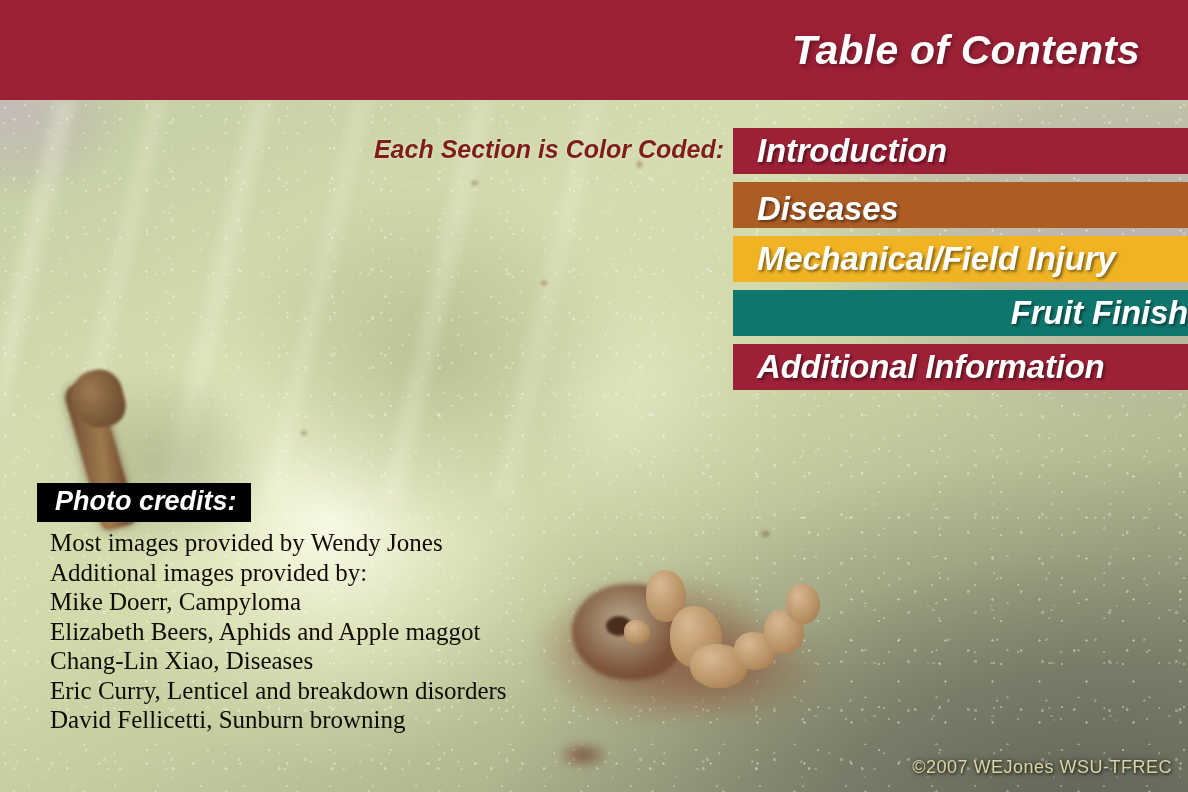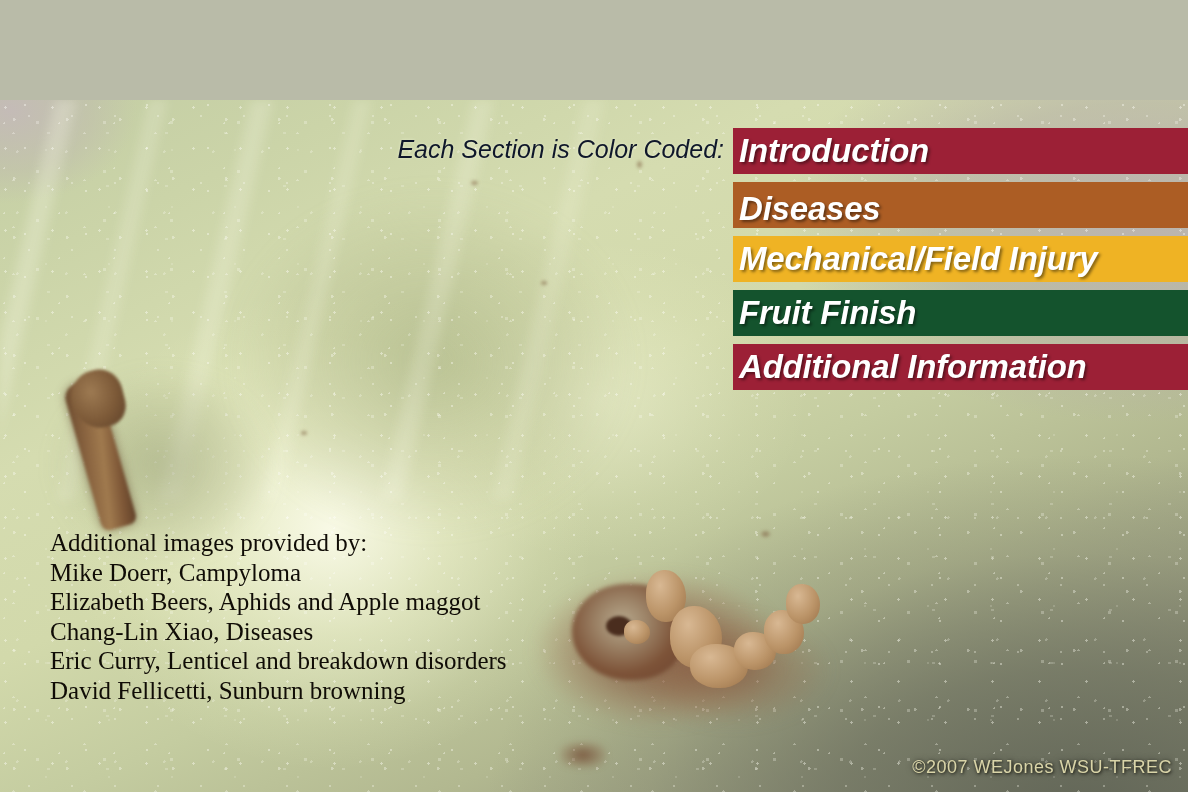--- a/index.html
+++ b/index.html
@@ -175,44 +175,44 @@
     letter-spacing: .2px;
     padding-right: 48px;
     text-shadow: 2px 2px 4px rgba(0,0,0,0.35);
   }
 
   
   .color-coded-label {
     position: absolute;
     right: 464px;
     top: 135px;
-    color: #0f172a;
+    color: #7f1d1d;
     font-size: 25px;
-    font-weight: normal;
+    font-weight: bold;
     font-style: italic;
     white-space: nowrap;
     text-shadow: 0 0 3px rgba(240,245,215,0.75);
   }
 
   
   .bars { position: absolute; left: 733px; top: 128px; width: 455px; }
   .bar {
     position: relative;
     height: 46px;
     margin-bottom: 8px;
     display: flex;
     align-items: center;
   }
   .bar-label {
     color: #ffffff;
     font-size: 33px;
     font-weight: bold;
     font-style: italic;
     white-space: nowrap;
-    padding-left: 6px;
+    padding-left: 24px;
     letter-spacing: -0.2px;
     text-shadow: 2px 2px 3px rgba(0,0,0,0.45);
   }
 
   
   .credits-tag {
     position: absolute; left: 37px; top: 483px;
     background: #000000;
     padding: 3px 14px 5px 18px;
   }
@@ -272,42 +272,49 @@
       <div class="blem-dot"></div>
     </div>
 
     <div class="spot" style="left:470px;top:80px;width:9px;height:6px;"></div>
     <div class="spot" style="left:540px;top:180px;width:8px;height:6px;"></div>
     <div class="spot" style="left:636px;top:60px;width:7px;height:9px;"></div>
     <div class="spot" style="left:760px;top:430px;width:11px;height:8px;"></div>
     <div class="spot" style="left:300px;top:330px;width:8px;height:6px;"></div>
   </div>
 
+  <div class="header" style="background: rgb(156, 32, 54);">
+    <div class="header-title">Table of Contents</div>
+  </div>
 
   <div class="color-coded-label">Each Section is Color Coded:</div>
 
   <div class="bars">
     <div class="bar" style="background: rgb(156, 32, 54);">
       <span class="bar-label">Introduction</span>
     </div>
     <div class="bar" style="background: rgb(172, 93, 36); align-items: flex-end;">
       <span class="bar-label">Diseases</span>
     </div>
     <div class="bar" style="background: rgb(239, 179, 36); text-align: right;">
       <span class="bar-label">Mechanical/Field Injury</span>
     </div>
-    <div class="bar" style="background: #14532d;">
+    <div class="bar" style="background: #0f766e; justify-content: flex-end;">
       <span class="bar-label">Fruit Finish</span>
     </div>
     <div class="bar" style="background: rgb(156, 32, 54);">
       <span class="bar-label">Additional Information</span>
     </div>
   </div>
 
+  <div class="credits-tag">
+    <span>Photo credits:</span>
+  </div>
   <div class="credits-list">
+    <div>Most images provided by Wendy Jones</div>
     <div>Additional images provided by:</div>
     <div>Mike Doerr, Campyloma</div>
     <div>Elizabeth Beers, Aphids and Apple maggot</div>
     <div>Chang-Lin Xiao, Diseases</div>
     <div>Eric Curry,  Lenticel and breakdown disorders</div>
     <div>David Fellicetti, Sunburn browning</div>
   </div>
 
   <div class="copyright">©2007 WEJones WSU-TFREC</div>
 

